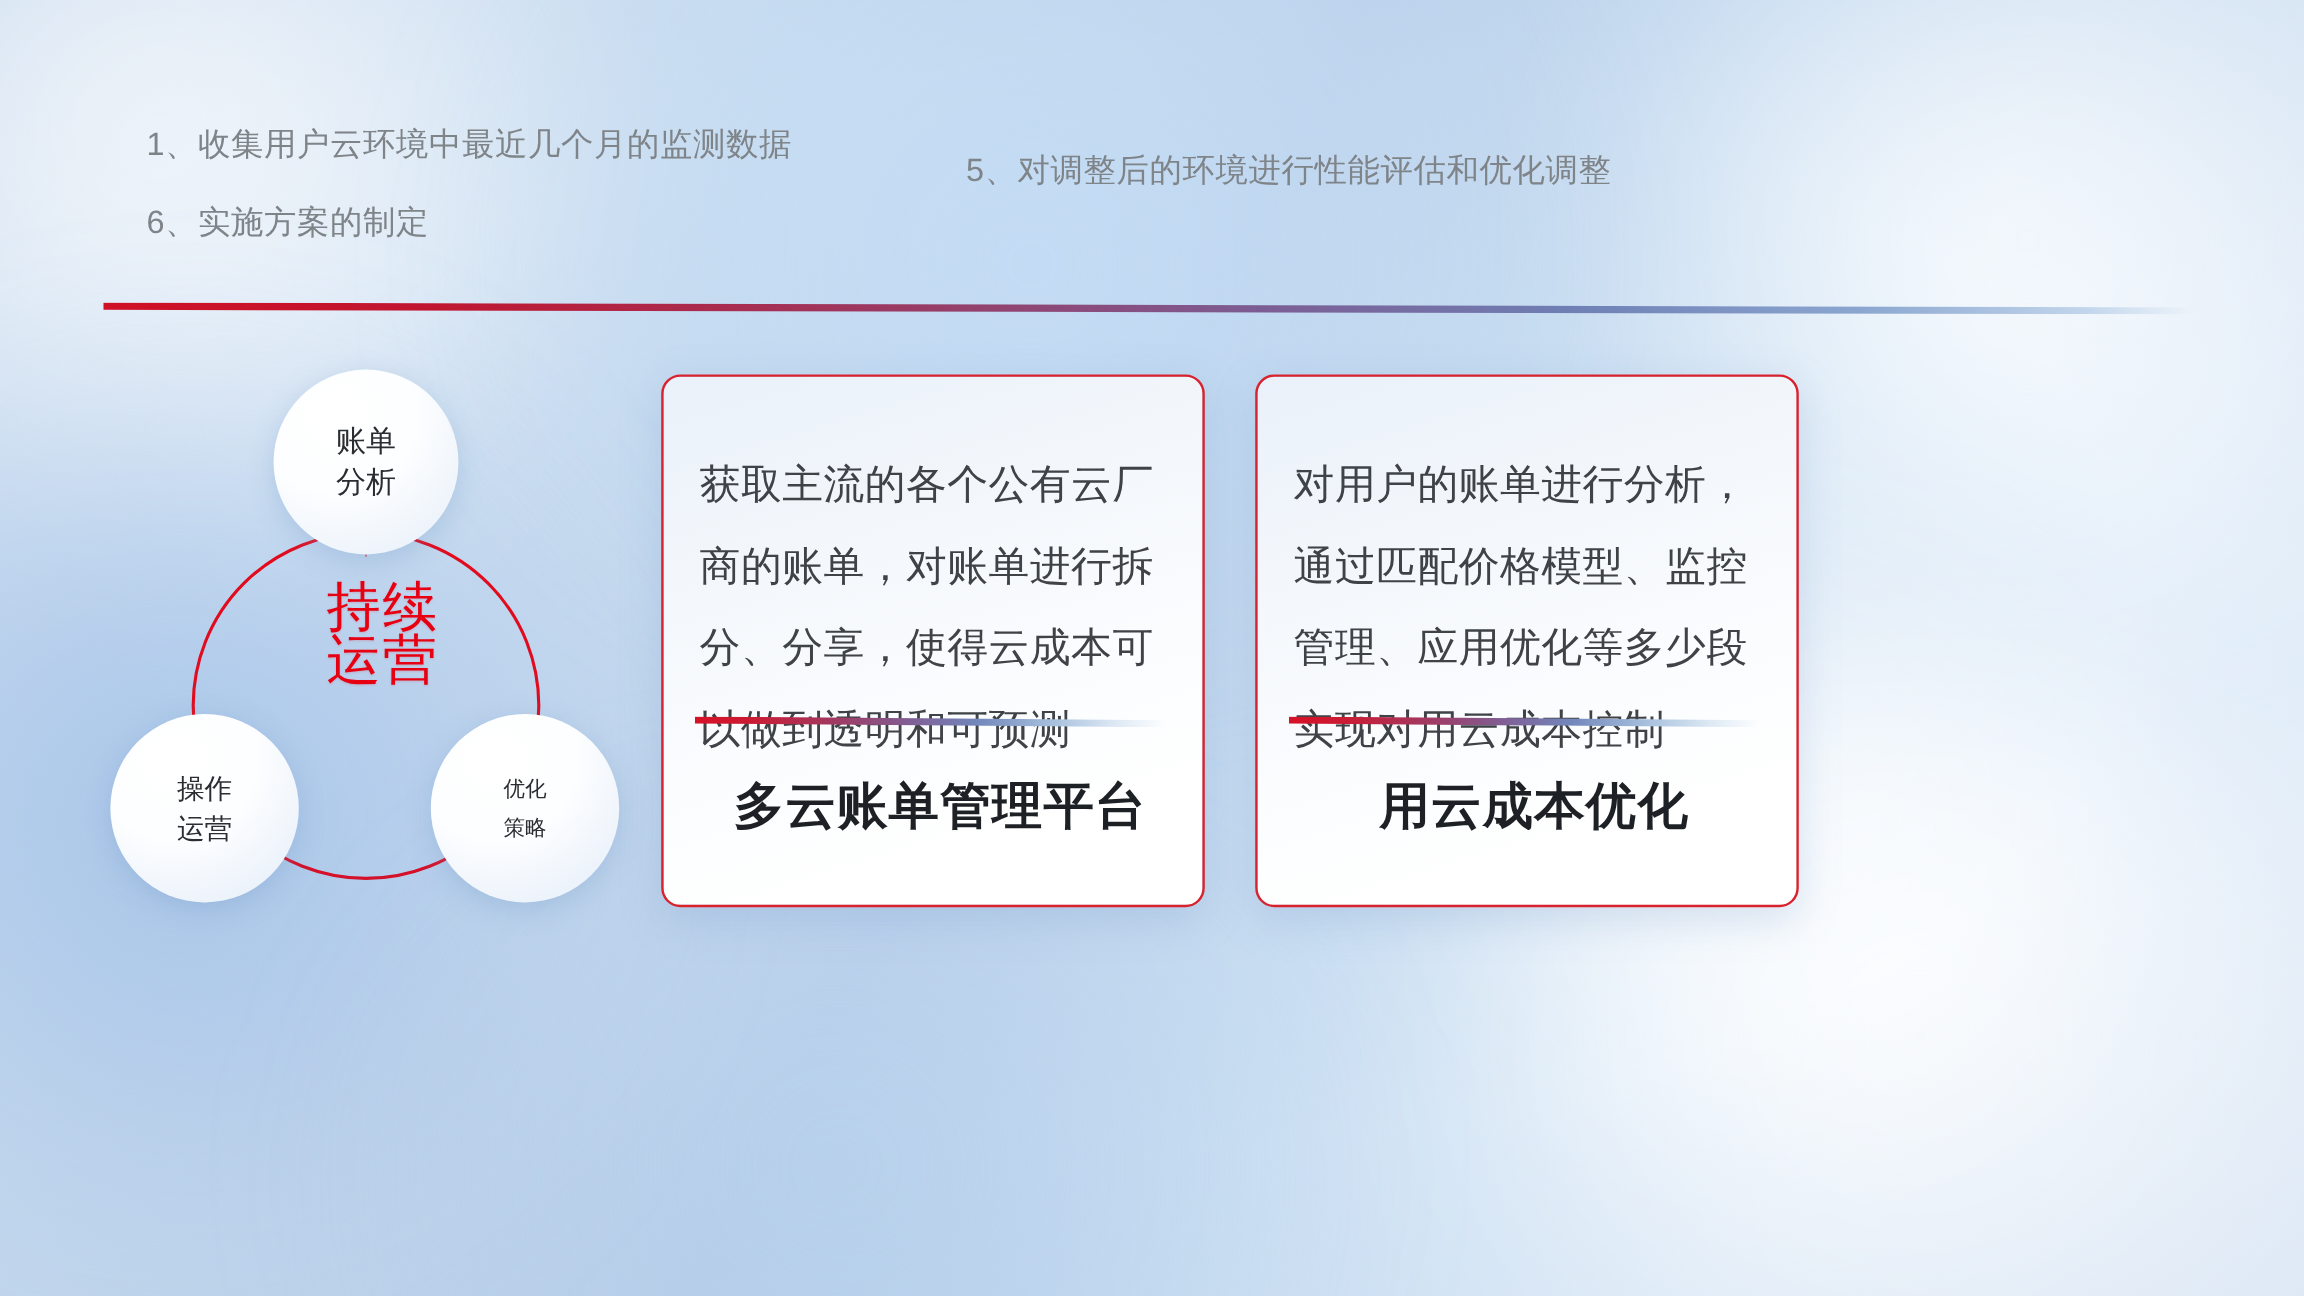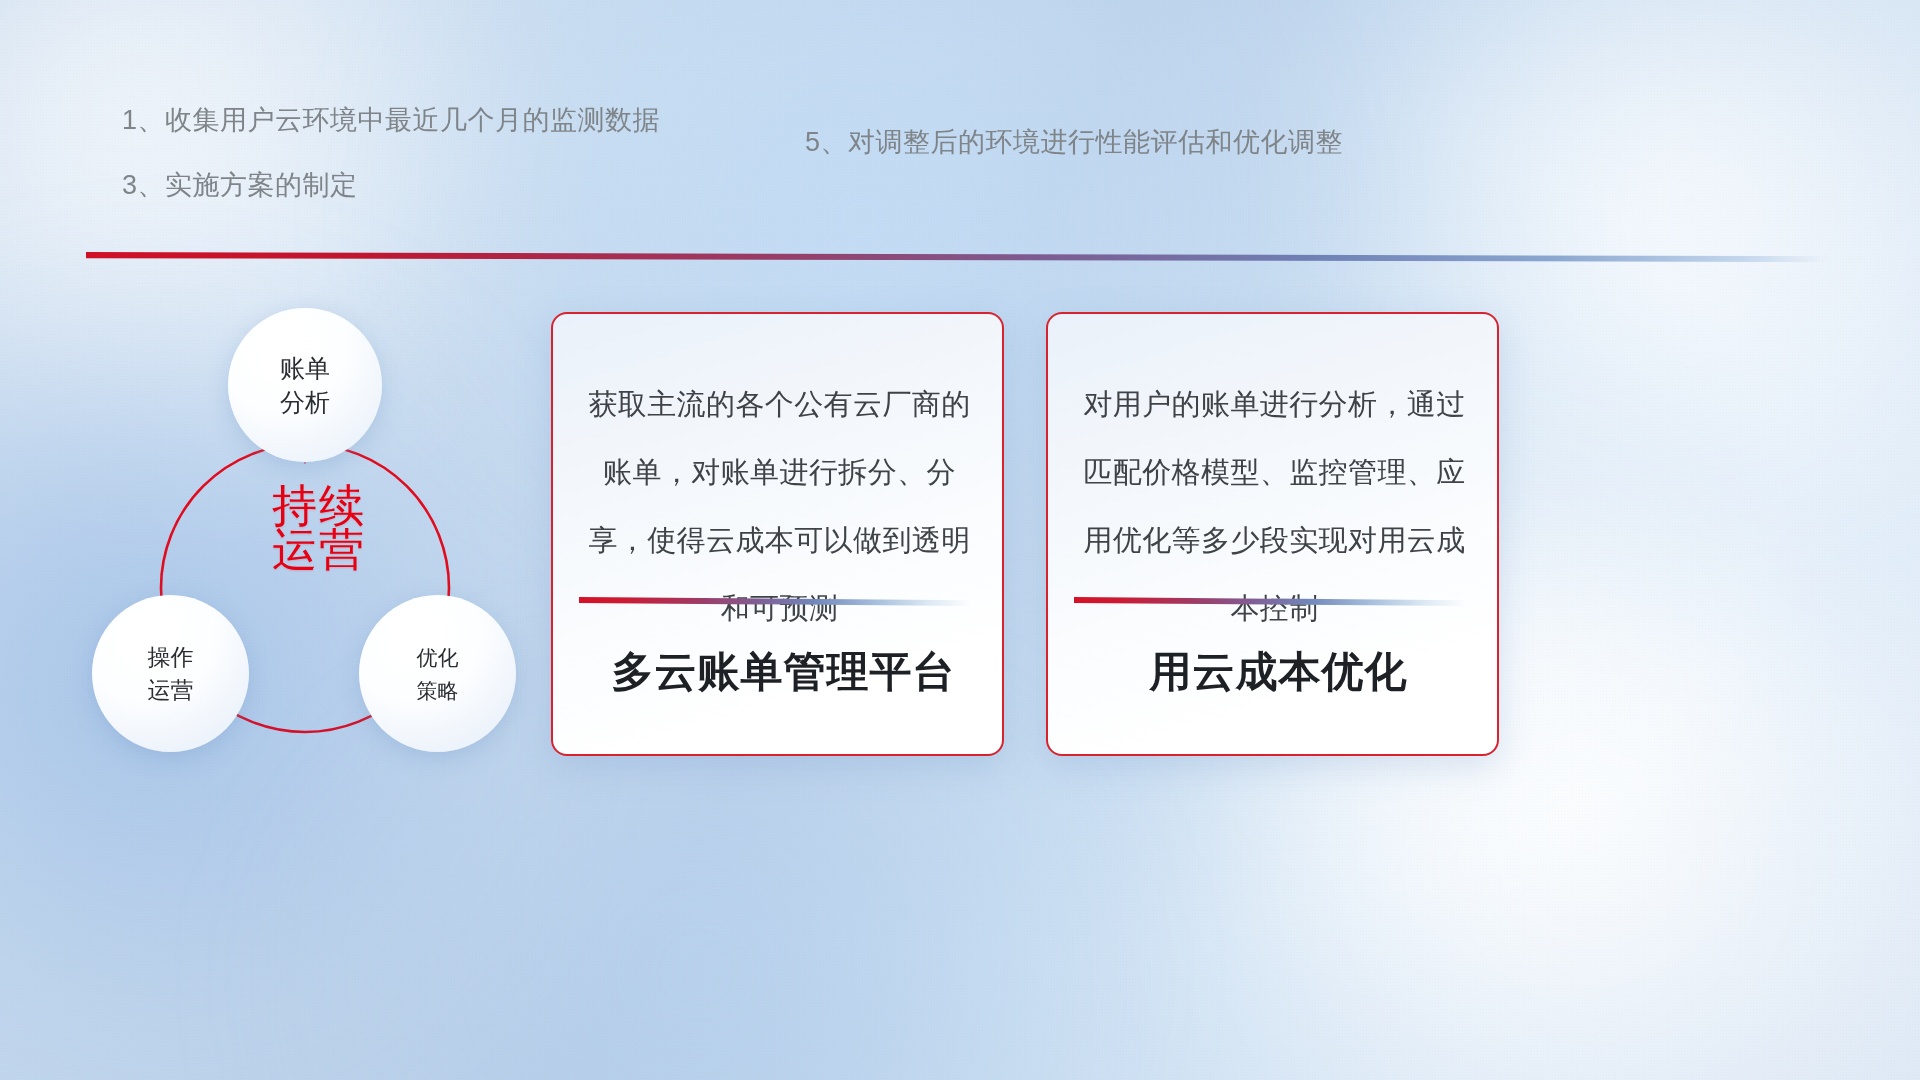--- a/index.html
+++ b/index.html
@@ -73,42 +73,42 @@
   }
   .vc-top{
     left:144px; top:20px; width:154px; height:154px; font-size:25px; line-height:34px;
     background:radial-gradient(circle at 34% 24%,#ffffff 0%,#fdfeff 42%,#eef4fb 78%,#e2ecf7 100%);
   }
   .vc-bl{
     left:8px; top:307px; width:157px; height:157px; font-size:23px; line-height:33px;
     background:radial-gradient(circle at 34% 24%,#ffffff 0%,#fdfeff 42%,#edf3fb 78%,#e0eaf6 100%);
   }
   .vc-br{
-    left:275px; top:307px; width:157px; height:157px; font-size:21px; line-height:33px;
+    left:275px; top:307px; width:157px; height:157px; font-size:18px; line-height:33px;
     background:radial-gradient(circle at 34% 24%,#ffffff 0%,#fdfeff 42%,#edf3fb 78%,#e0eaf6 100%);
   }
   .vcenter{
     position:absolute; left:0; top:196px; width:470px; text-align:center;
     color:#e60012; font-size:45px; line-height:44px; font-weight:400;
     letter-spacing:2px; text-shadow:0 1px 2px rgba(230,0,18,.18);
   }
 
   
   .card{
     position:absolute; top:312px; width:453px; height:444px;
     border:2px solid #d8232f; border-radius:16px;
     background:linear-gradient(163deg,#eaf1fa 0%,#f2f6fb 26%,#fafcfe 58%,#ffffff 82%,#ffffff 100%);
     box-shadow:0 10px 34px rgba(120,155,200,.26);
     overflow:hidden;
   }
   #card-1{ left:551px; }
   #card-2{ left:1046px; }
   .card-body{
     position:absolute; left:30px; top:56px; right:26px;
-    color:#3f4347; font-size:29px; line-height:68px; letter-spacing:.4px;text-align:center;
+    color:#3f4347; font-size:34px; line-height:68px; letter-spacing:.4px;
   }
   .card-divider{
     position:absolute; left:26px; top:283px; width:392px; height:9px;
     background:linear-gradient(90deg,#d61127 0%,#cb1b34 12%,#a03a63 30%,
                #7f5f96 46%,#7287bb 60%,#a7c0dd 76%,#dfeaf5 90%,rgba(232,240,249,0) 100%);
     clip-path:polygon(0 0,100% 36%,100% 100%,0 66%);
   }
   .card-title{
     position:absolute; left:0; right:0; top:330px; text-align:center;
     color:#1d2024; font-size:42px; font-weight:800; letter-spacing:1px;padding-left:12px;
@@ -126,21 +126,21 @@
   <div class="glow g6"></div>
   <div class="glow g7"></div>
   <div class="glow g5"></div>
   <div class="vignette"></div>
   <div class="noise"></div>
 </div>
 
 <div id="bullets">
   <div class="bcol left">
     <div class="bline">1、收集用户云环境中最近几个月的监测数据</div>
-    <div class="bline">3、实施方案的制定</div>
+    <div class="bline">6、实施方案的制定</div>
   </div>
   <div class="bcol right">
     <div class="bline">5、对调整后的环境进行性能评估和优化调整</div>
   </div>
 </div>
 
 <div id="topdiv">
   <div class="bar"></div>
 </div>
 

